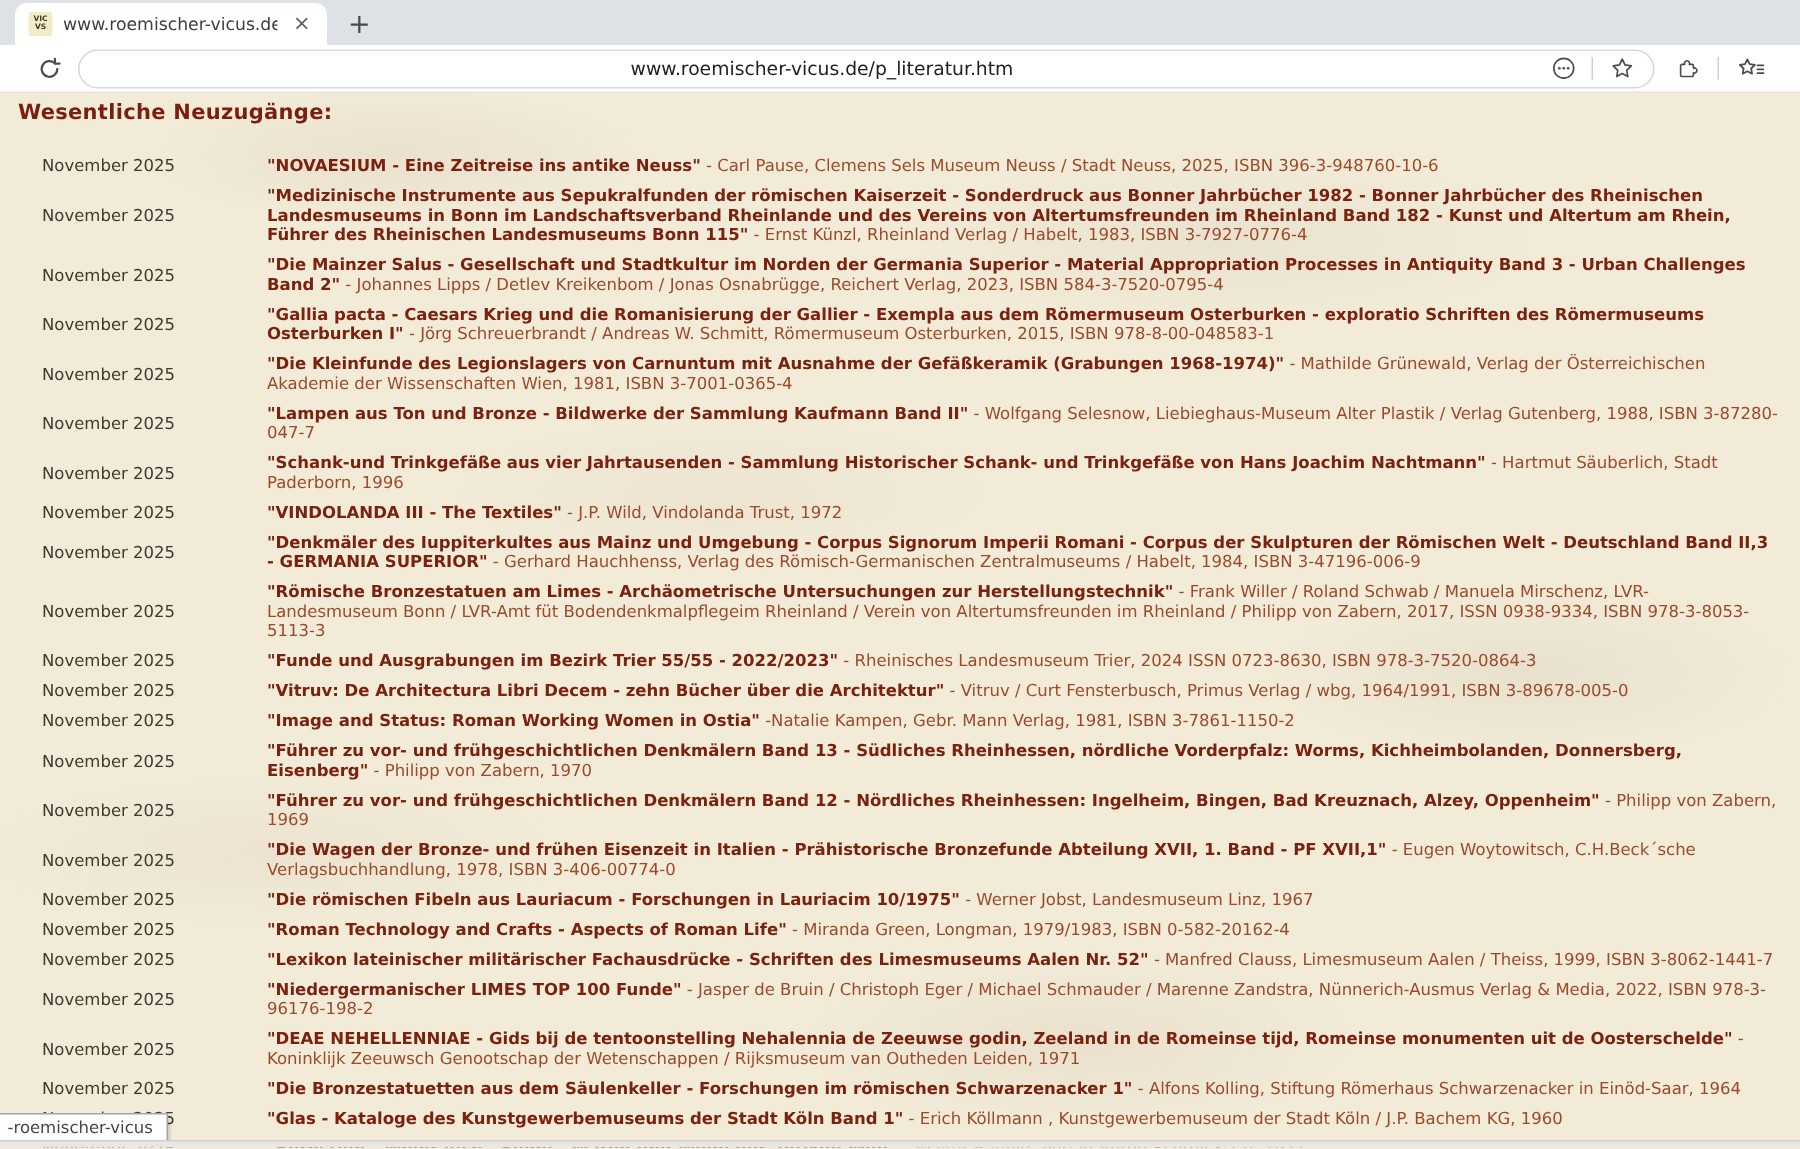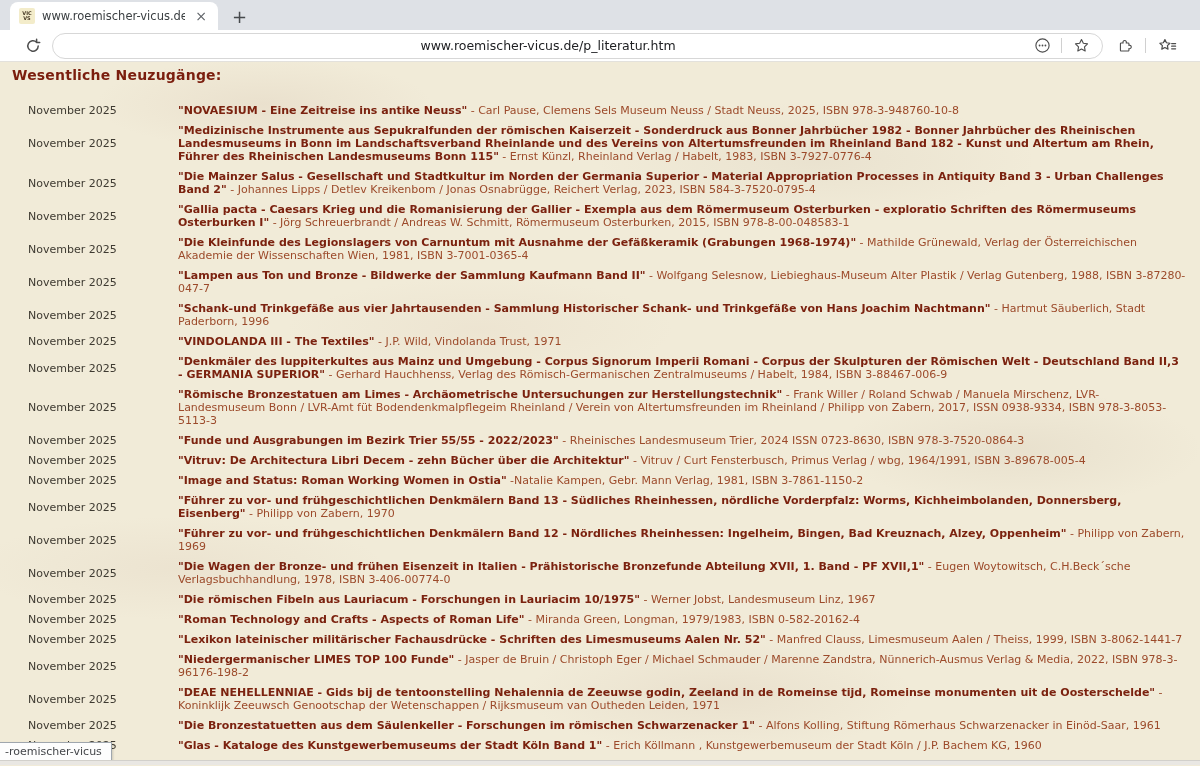--- a/index.html
+++ b/index.html
@@ -106,21 +106,21 @@
         </svg>
       </div>
     </div>
   </div>
 
   <div class="content">
     <div class="page-heading">Wesentliche Neuzugänge:</div>
     <div class="entries" id="entries">
   <div class="entry">
     <div class="entry-date">November 2025</div>
-    <p class="entry-text"><b class="entry-title">"NOVAESIUM - Eine Zeitreise ins antike Neuss"</b><span> - Carl Pause, Clemens Sels Museum Neuss / Stadt Neuss, 2025, ISBN 978-3-948760-10-8</span></p>
+    <p class="entry-text"><b class="entry-title">"NOVAESIUM - Eine Zeitreise ins antike Neuss"</b><span> - Carl Pause, Clemens Sels Museum Neuss / Stadt Neuss, 2025, ISBN 396-3-948760-10-6</span></p>
   </div>
 
   <div class="entry">
     <div class="entry-date">November 2025</div>
     <p class="entry-text"><b class="entry-title">"Medizinische Instrumente aus Sepukralfunden der römischen Kaiserzeit - Sonderdruck aus Bonner Jahrbücher 1982 - Bonner Jahrbücher des Rheinischen Landesmuseums in Bonn im Landschaftsverband Rheinlande und des Vereins von Altertumsfreunden im Rheinland Band 182 - Kunst und Altertum am Rhein, Führer des Rheinischen Landesmuseums Bonn 115"</b><span> - Ernst Künzl, Rheinland Verlag / Habelt, 1983, ISBN 3-7927-0776-4</span></p>
   </div>
 
   <div class="entry">
     <div class="entry-date">November 2025</div>
     <p class="entry-text"><b class="entry-title">"Die Mainzer Salus - Gesellschaft und Stadtkultur im Norden der Germania Superior - Material Appropriation Processes in Antiquity Band 3 - Urban Challenges Band 2"</b><span> - Johannes Lipps / Detlev Kreikenbom / Jonas Osnabrügge, Reichert Verlag, 2023, ISBN 584-3-7520-0795-4</span></p>
@@ -141,41 +141,41 @@
     <p class="entry-text"><b class="entry-title">"Lampen aus Ton und Bronze - Bildwerke der Sammlung Kaufmann Band II"</b><span> - Wolfgang Selesnow, Liebieghaus-Museum Alter Plastik / Verlag Gutenberg, 1988, ISBN 3-87280-047-7</span></p>
   </div>
 
   <div class="entry">
     <div class="entry-date">November 2025</div>
     <p class="entry-text"><b class="entry-title">"Schank-und Trinkgefäße aus vier Jahrtausenden - Sammlung Historischer Schank- und Trinkgefäße von Hans Joachim Nachtmann"</b><span> - Hartmut Säuberlich, Stadt Paderborn, 1996</span></p>
   </div>
 
   <div class="entry">
     <div class="entry-date">November 2025</div>
-    <p class="entry-text"><b class="entry-title">"VINDOLANDA III - The Textiles"</b><span> - J.P. Wild, Vindolanda Trust, 1971</span></p>
-  </div>
-
-  <div class="entry">
-    <div class="entry-date">November 2025</div>
-    <p class="entry-text"><b class="entry-title">"Denkmäler des Iuppiterkultes aus Mainz und Umgebung - Corpus Signorum Imperii Romani - Corpus der Skulpturen der Römischen Welt - Deutschland Band II,3 - GERMANIA SUPERIOR"</b><span> - Gerhard Hauchhenss, Verlag des Römisch-Germanischen Zentralmuseums / Habelt, 1984, ISBN 3-88467-006-9</span></p>
+    <p class="entry-text"><b class="entry-title">"VINDOLANDA III - The Textiles"</b><span> - J.P. Wild, Vindolanda Trust, 1972</span></p>
+  </div>
+
+  <div class="entry">
+    <div class="entry-date">November 2025</div>
+    <p class="entry-text"><b class="entry-title">"Denkmäler des Iuppiterkultes aus Mainz und Umgebung - Corpus Signorum Imperii Romani - Corpus der Skulpturen der Römischen Welt - Deutschland Band II,3 - GERMANIA SUPERIOR"</b><span> - Gerhard Hauchhenss, Verlag des Römisch-Germanischen Zentralmuseums / Habelt, 1984, ISBN 3-47196-006-9</span></p>
   </div>
 
   <div class="entry">
     <div class="entry-date">November 2025</div>
     <p class="entry-text"><b class="entry-title">"Römische Bronzestatuen am Limes - Archäometrische Untersuchungen zur Herstellungstechnik"</b><span> - Frank Willer / Roland Schwab / Manuela Mirschenz, LVR-Landesmuseum Bonn / LVR-Amt füt Bodendenkmalpflegeim Rheinland / Verein von Altertumsfreunden im Rheinland / Philipp von Zabern, 2017, ISSN 0938-9334, ISBN 978-3-8053-5113-3</span></p>
   </div>
 
   <div class="entry">
     <div class="entry-date">November 2025</div>
     <p class="entry-text"><b class="entry-title">"Funde und Ausgrabungen im Bezirk Trier 55/55 - 2022/2023"</b><span> - Rheinisches Landesmuseum Trier, 2024 ISSN 0723-8630, ISBN 978-3-7520-0864-3</span></p>
   </div>
 
   <div class="entry">
     <div class="entry-date">November 2025</div>
-    <p class="entry-text"><b class="entry-title">"Vitruv: De Architectura Libri Decem - zehn Bücher über die Architektur"</b><span> - Vitruv / Curt Fensterbusch, Primus Verlag / wbg, 1964/1991, ISBN 3-89678-005-4</span></p>
+    <p class="entry-text"><b class="entry-title">"Vitruv: De Architectura Libri Decem - zehn Bücher über die Architektur"</b><span> - Vitruv / Curt Fensterbusch, Primus Verlag / wbg, 1964/1991, ISBN 3-89678-005-0</span></p>
   </div>
 
   <div class="entry">
     <div class="entry-date">November 2025</div>
     <p class="entry-text"><b class="entry-title">"Image and Status: Roman Working Women in Ostia"</b><span> -Natalie Kampen, Gebr. Mann Verlag, 1981, ISBN 3-7861-1150-2</span></p>
   </div>
 
   <div class="entry">
     <div class="entry-date">November 2025</div>
     <p class="entry-text"><b class="entry-title">"Führer zu vor- und frühgeschichtlichen Denkmälern Band 13 - Südliches Rheinhessen, nördliche Vorderpfalz: Worms, Kichheimbolanden, Donnersberg, Eisenberg"</b><span> - Philipp von Zabern, 1970</span></p>
@@ -211,21 +211,21 @@
     <p class="entry-text"><b class="entry-title">"Niedergermanischer LIMES TOP 100 Funde"</b><span> - Jasper de Bruin / Christoph Eger / Michael Schmauder / Marenne Zandstra, Nünnerich-Ausmus Verlag &amp; Media, 2022, ISBN 978-3-96176-198-2</span></p>
   </div>
 
   <div class="entry">
     <div class="entry-date">November 2025</div>
     <p class="entry-text"><b class="entry-title">"DEAE NEHELLENNIAE - Gids bij de tentoonstelling Nehalennia de Zeeuwse godin, Zeeland in de Romeinse tijd, Romeinse monumenten uit de Oosterschelde"</b><span> - Koninklijk Zeeuwsch Genootschap der Wetenschappen / Rijksmuseum van Outheden Leiden, 1971</span></p>
   </div>
 
   <div class="entry">
     <div class="entry-date">November 2025</div>
-    <p class="entry-text"><b class="entry-title">"Die Bronzestatuetten aus dem Säulenkeller - Forschungen im römischen Schwarzenacker 1"</b><span> - Alfons Kolling, Stiftung Römerhaus Schwarzenacker in Einöd-Saar, 1961</span></p>
+    <p class="entry-text"><b class="entry-title">"Die Bronzestatuetten aus dem Säulenkeller - Forschungen im römischen Schwarzenacker 1"</b><span> - Alfons Kolling, Stiftung Römerhaus Schwarzenacker in Einöd-Saar, 1964</span></p>
   </div>
 
   <div class="entry">
     <div class="entry-date">November 2025</div>
     <p class="entry-text"><b class="entry-title">"Glas - Kataloge des Kunstgewerbemuseums der Stadt Köln Band 1"</b><span> - Erich Köllmann , Kunstgewerbemuseum der Stadt Köln / J.P. Bachem KG, 1960</span></p>
   </div>
 
   <div class="entry">
     <div class="entry-date">November 2025</div>
     <p class="entry-text"><b class="entry-title">"Bernstein - Weihrauch - Seide - Waren und Wege der antiken Welt"</b><span> - Walter Raunig, Verlag Anton Schroll &amp; Co, 1971</span></p>

